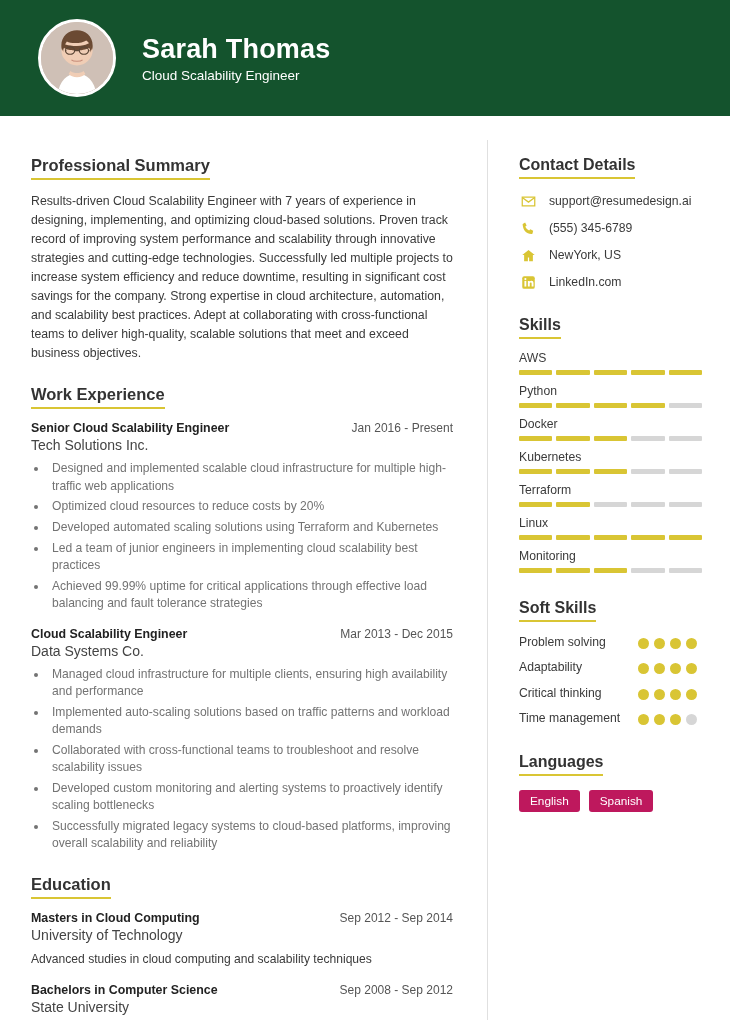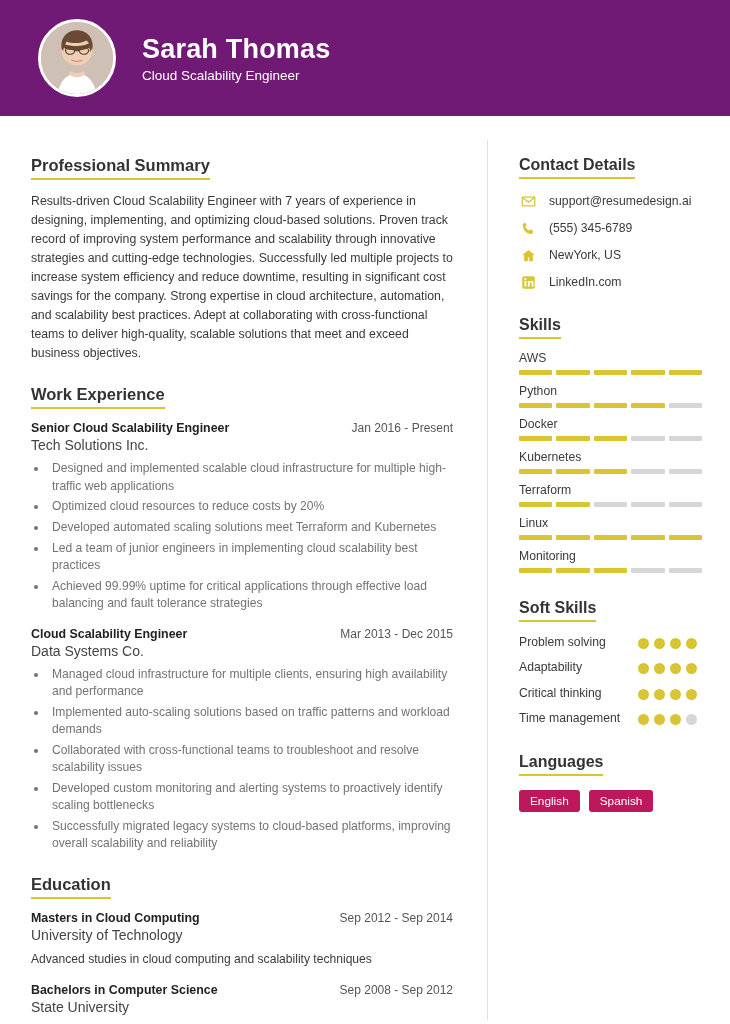--- a/index.html
+++ b/index.html
@@ -13,21 +13,21 @@
   .page {
     width: 730px;
     height: 1024px;
     position: relative;
     background: #ffffff;
     overflow: hidden;
   }
 
   
   .header {
-    background: #701a75;
+    background: #14532d;
     height: 116px;
     display: flex;
     align-items: center;
     padding-left: 38px;
   }
   .avatar {
     width: 78px;
     height: 78px;
     border-radius: 50%;
     border: 3px solid #ffffff;
@@ -262,21 +262,21 @@
 
         <div class="entry">
           <div class="entry-head">
             <div class="entry-title">Senior Cloud Scalability Engineer</div>
             <div class="entry-date">Jan 2016 - Present</div>
           </div>
           <div class="entry-org">Tech Solutions Inc.</div>
           <ul class="bullets">
             <li>Designed and implemented scalable cloud infrastructure for multiple high-traffic web applications</li>
             <li>Optimized cloud resources to reduce costs by 20%</li>
-            <li>Developed automated scaling solutions meet Terraform and Kubernetes</li>
+            <li>Developed automated scaling solutions using Terraform and Kubernetes</li>
             <li>Led a team of junior engineers in implementing cloud scalability best practices</li>
             <li>Achieved 99.99% uptime for critical applications through effective load balancing and fault tolerance strategies</li>
           </ul>
         </div>
 
         <div class="entry">
           <div class="entry-head">
             <div class="entry-title">Cloud Scalability Engineer</div>
             <div class="entry-date">Mar 2013 - Dec 2015</div>
           </div>

